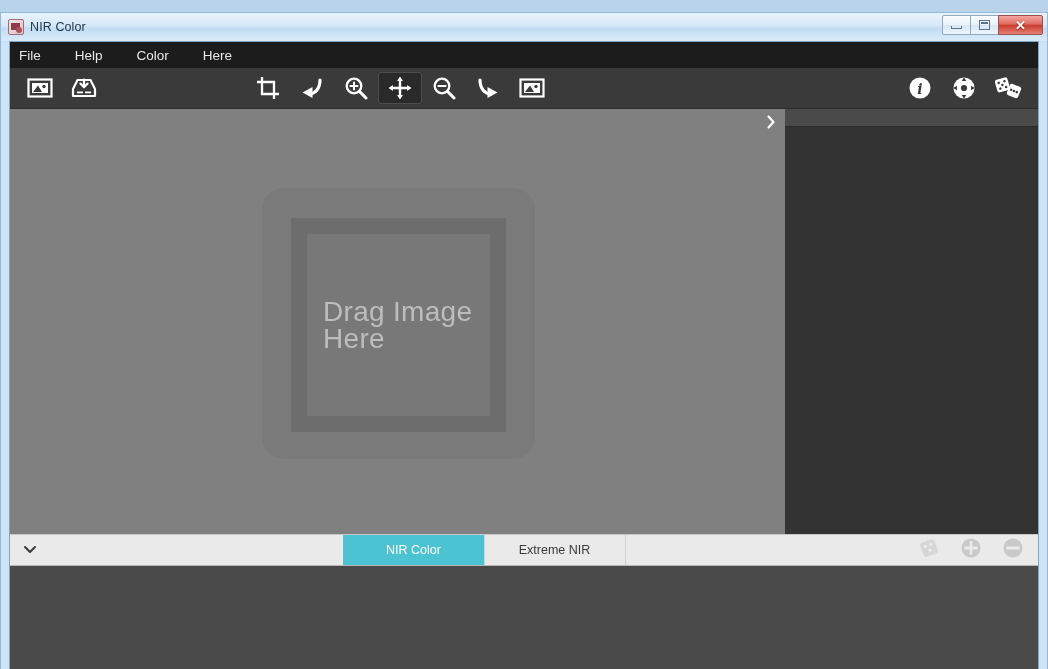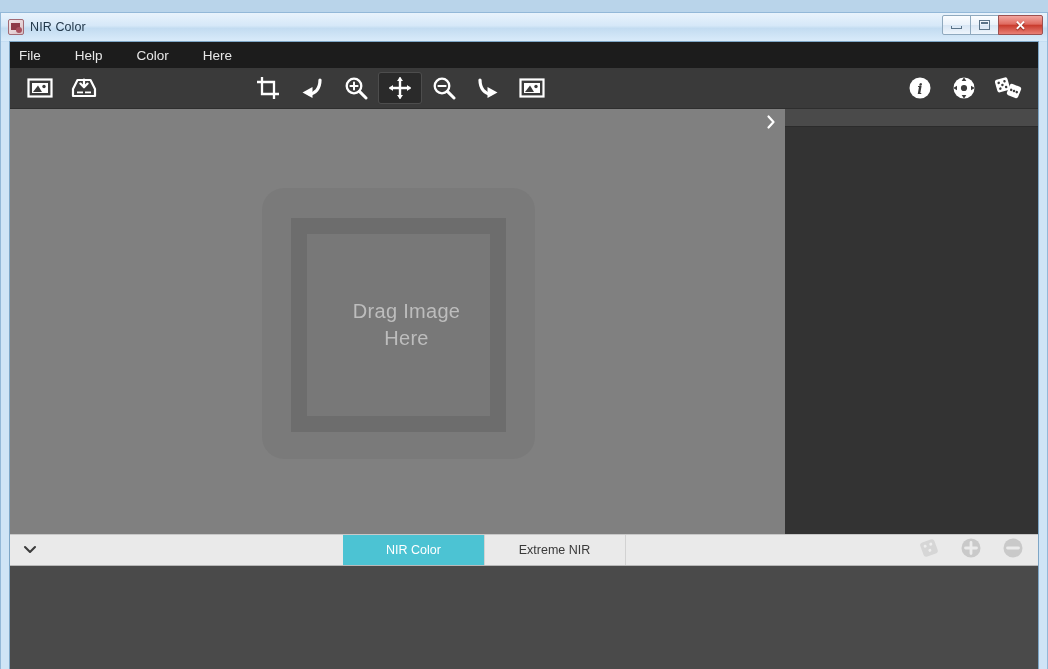--- a/index.html
+++ b/index.html
@@ -208,23 +208,22 @@
     left: 29px; top: 30px;
     width: 215px; height: 214px;
     border: 16px solid #6d6d6d;
     background: #787878;
     box-sizing: border-box;
   }
   .drop-label {
     position: absolute;
     left: 16px; right: 0; top: 50%;
     transform: translateY(-50%);
-    text-align: center;
     color: #bdbdbd;
-    font-size: 20px;
+    font-size: 28px;
     line-height: 27px;
     letter-spacing: .3px;
   }
 
   
   .tabbar {
     height: 30px;
     background: #eaeaea;
     display: flex;
     align-items: stretch;

